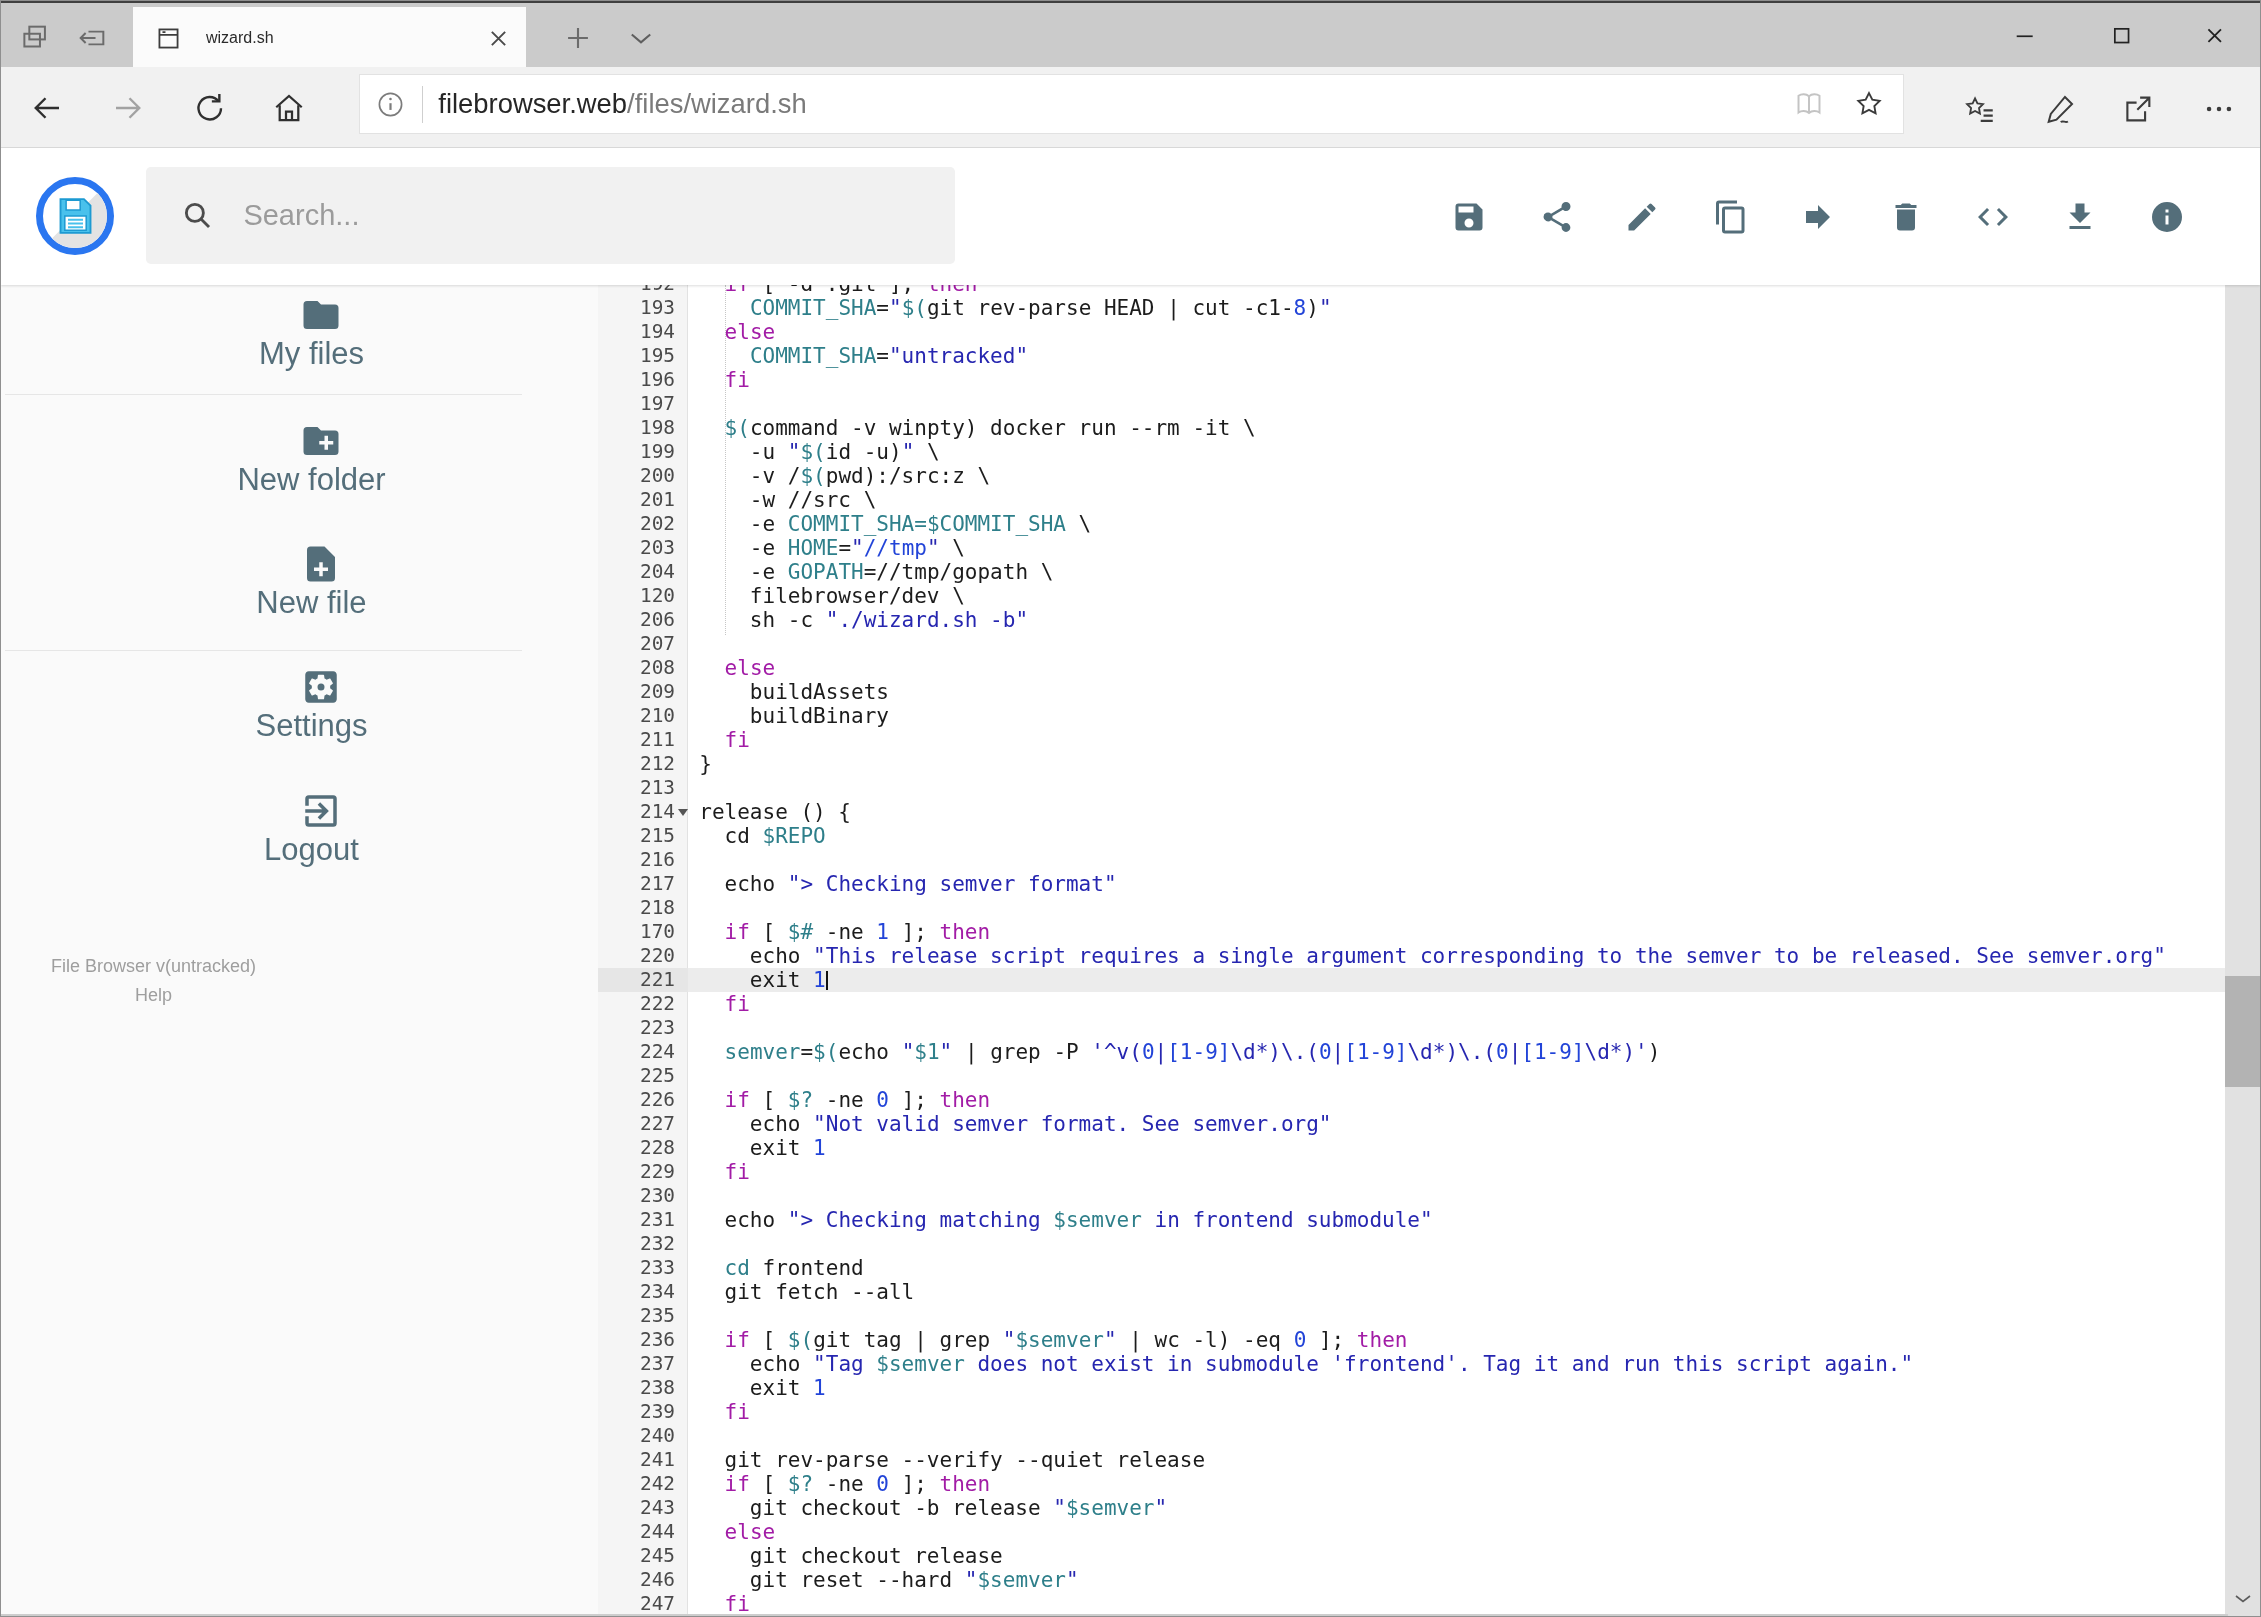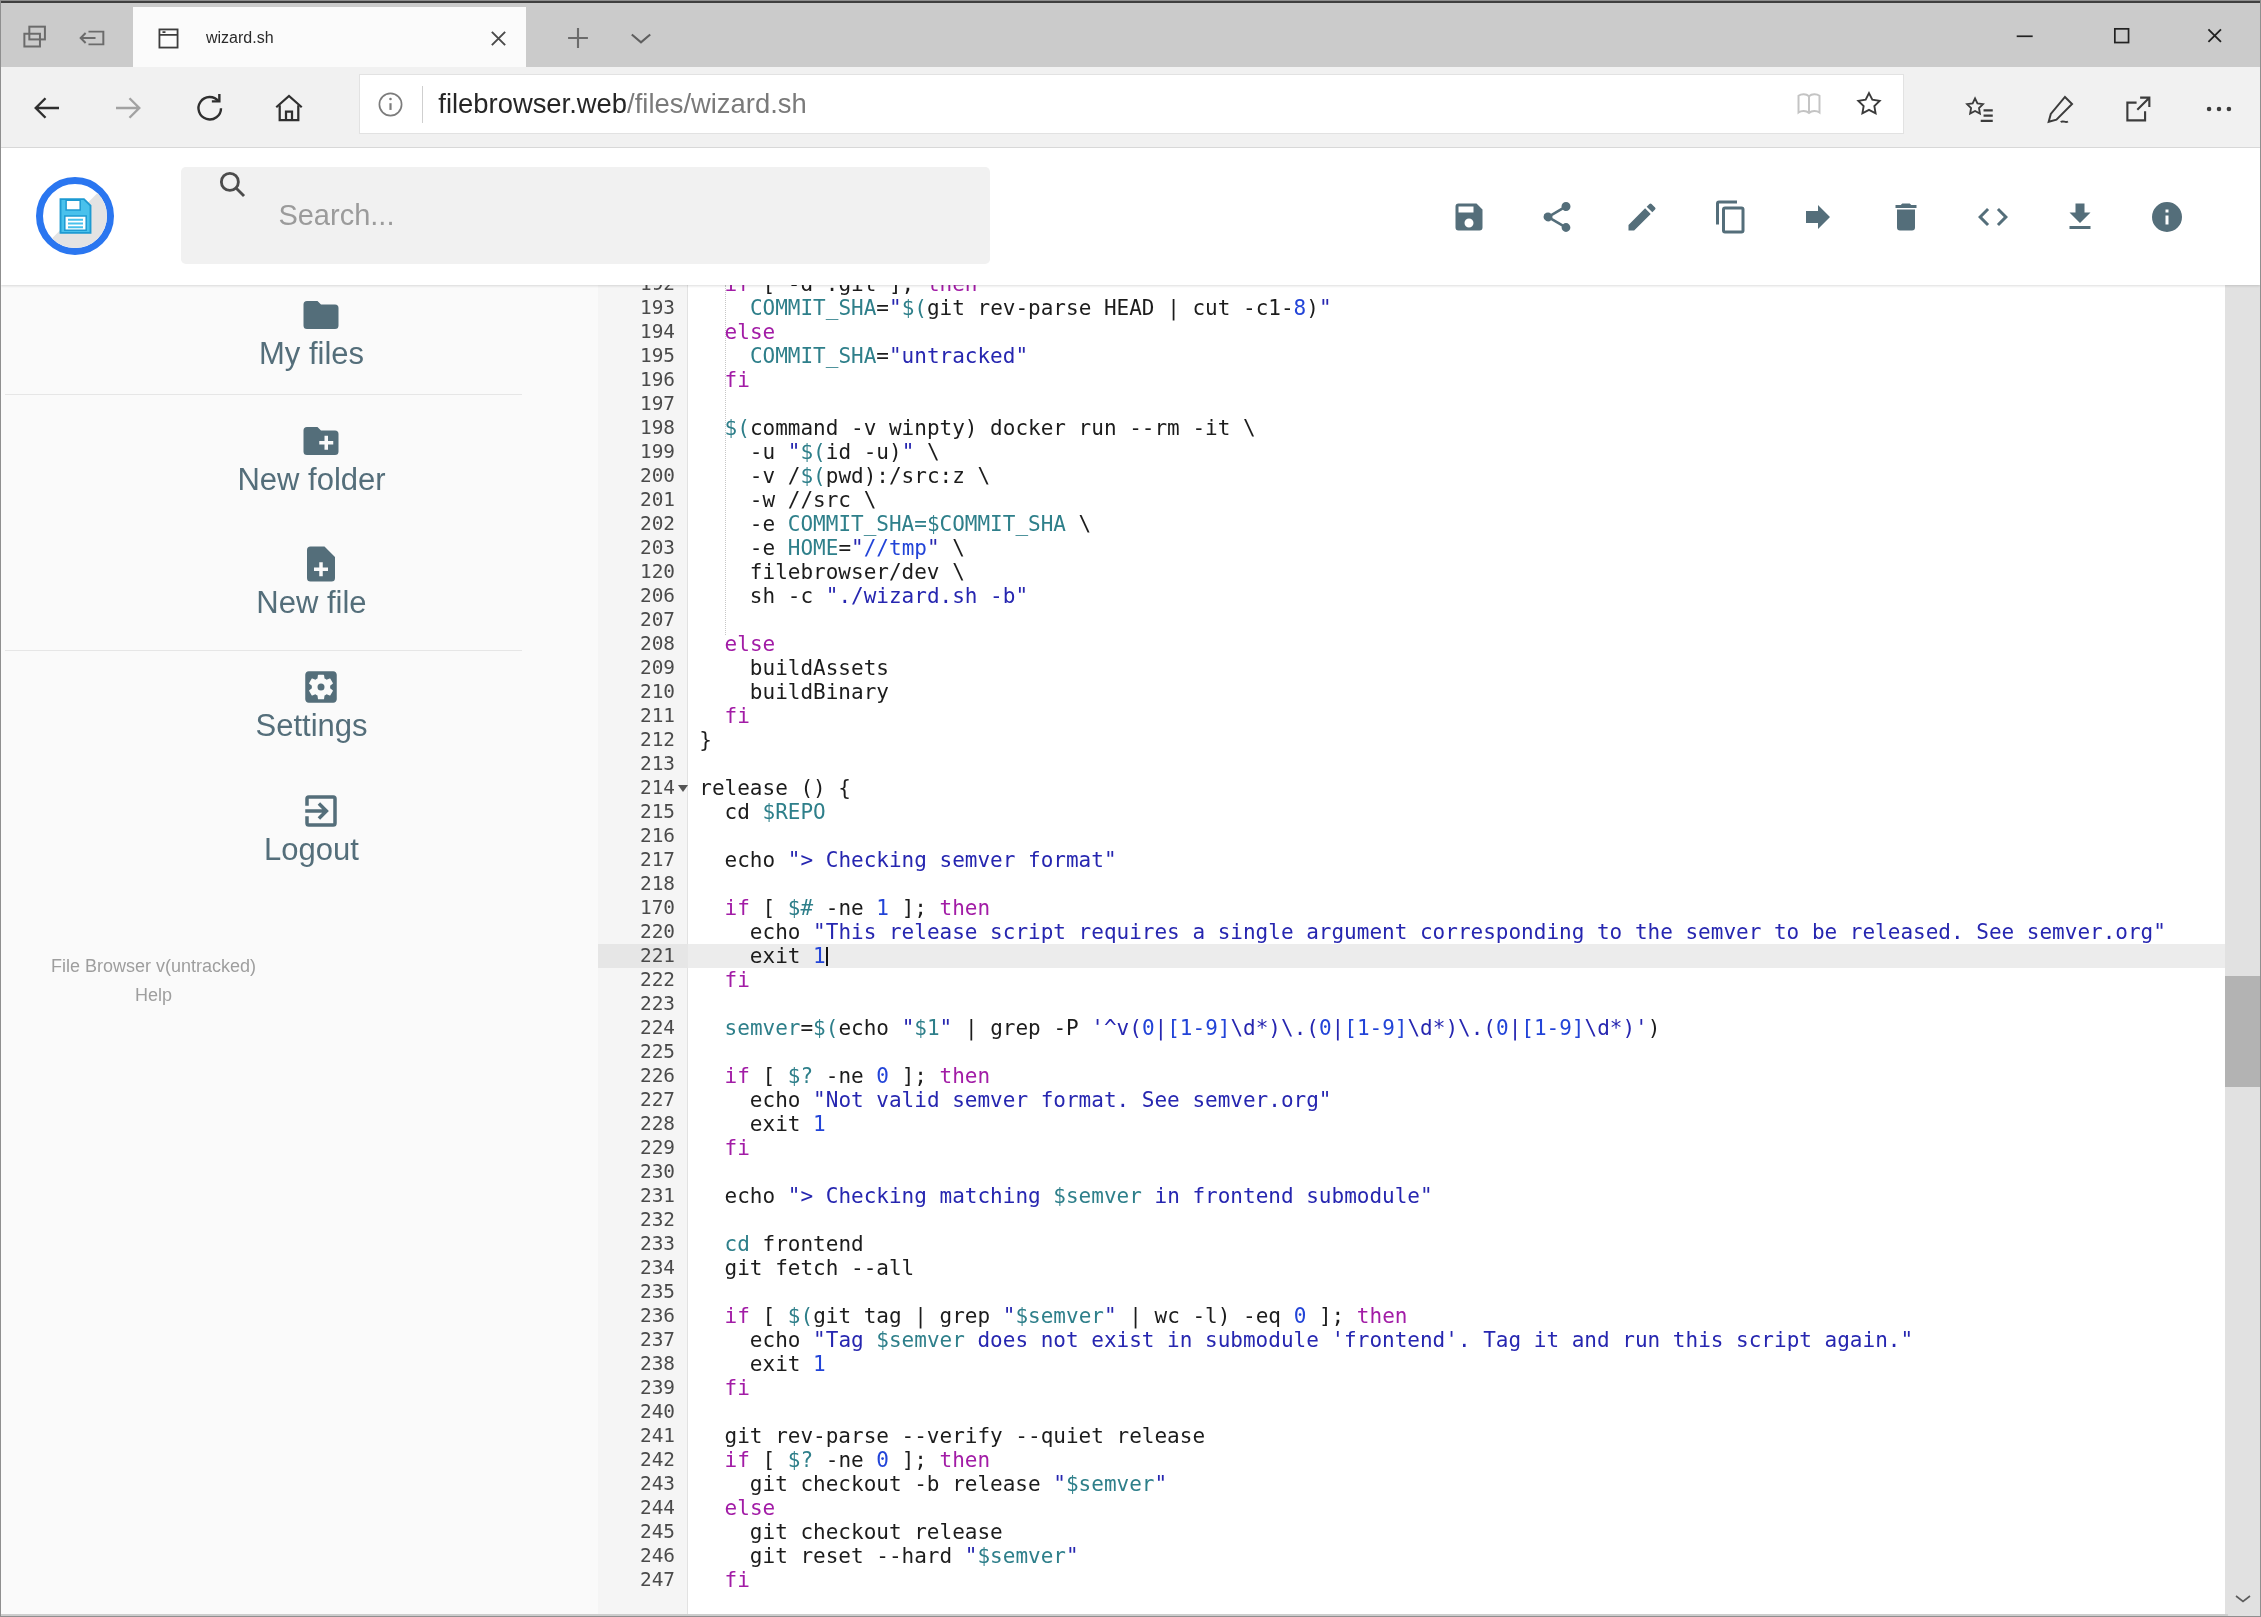--- a/index.html
+++ b/index.html
@@ -40,21 +40,21 @@
   .chrome-btn .ico{width:34px;height:34px;}
 
   
   #appheader{position:absolute;left:0;top:147px;width:100%;height:137px;background:#fff;z-index:5;
              box-shadow:0 0.8px 2.4px rgba(0,0,0,.14);}
   #logo{position:absolute;left:35px;top:29px;width:78px;height:78px;border-radius:50%;
         border:7.3px solid #2a76f0;background:#fff;overflow:hidden;}
   #logo .shadow{position:absolute;left:21px;top:21px;width:73px;height:73px;background:#e3e3e3;transform:rotate(45deg);}
   #logo .ico{position:absolute;left:9.7px;top:8px;width:45px;height:48px;}
   #searchbar{position:absolute;left:145px;top:18.6px;width:809px;height:97px;background:#f1f1f1;border-radius:4.8px;
-             display:flex;margin-left:35px;}
+             display:flex;align-items:center;}
   #search-icon{width:34px;height:34px;color:#4c4c4c;margin-left:34px;flex:none;}
   #search-input{border:none;outline:none;background:transparent;font-size:29px;margin-left:27.4px;flex:1;
                 font-family:"Liberation Sans",sans-serif;color:#444;}
   #search-input::placeholder{color:#9b9b9b;}
   .tool-btn{position:absolute;top:42px;width:53px;height:53px;color:#546e7a;}
   .tool-btn .ico{width:36px;height:36px;}
 
   
   #sidebar{position:absolute;left:0;top:284px;width:597px;bottom:0;background:#fafafa;}
   .side-item{position:absolute;left:0;width:100%;height:89px;display:flex;align-items:center;flex-direction:column;}
@@ -449,20 +449,24 @@
         </div>
         <div class="row">
           <div class="ln">202</div>
           <div class="lc"><span class="tk-p">    -e </span><span class="tk-v">COMMIT_SHA=$COMMIT_SHA</span><span class="tk-p"> \</span></div>
         </div>
         <div class="row">
           <div class="ln">203</div>
           <div class="lc"><span class="tk-p">    -e </span><span class="tk-v">HOME</span><span class="tk-p">=</span><span class="tk-s">"</span><span class="tk-n">//tmp</span><span class="tk-s">"</span><span class="tk-p"> \</span></div>
         </div>
         <div class="row">
+          <div class="ln">204</div>
+          <div class="lc"><span class="tk-p">    -e </span><span class="tk-v">GOPATH</span><span class="tk-p">=//tmp/gopath \</span></div>
+        </div>
+        <div class="row">
           <div class="ln">120</div>
           <div class="lc"><span class="tk-p">    filebrowser/dev \</span></div>
         </div>
         <div class="row">
           <div class="ln">206</div>
           <div class="lc"><span class="tk-p">    sh -c </span><span class="tk-s">"./wizard.sh -b"</span></div>
         </div>
         <div class="row">
           <div class="ln">207</div>
           <div class="lc"></div>

